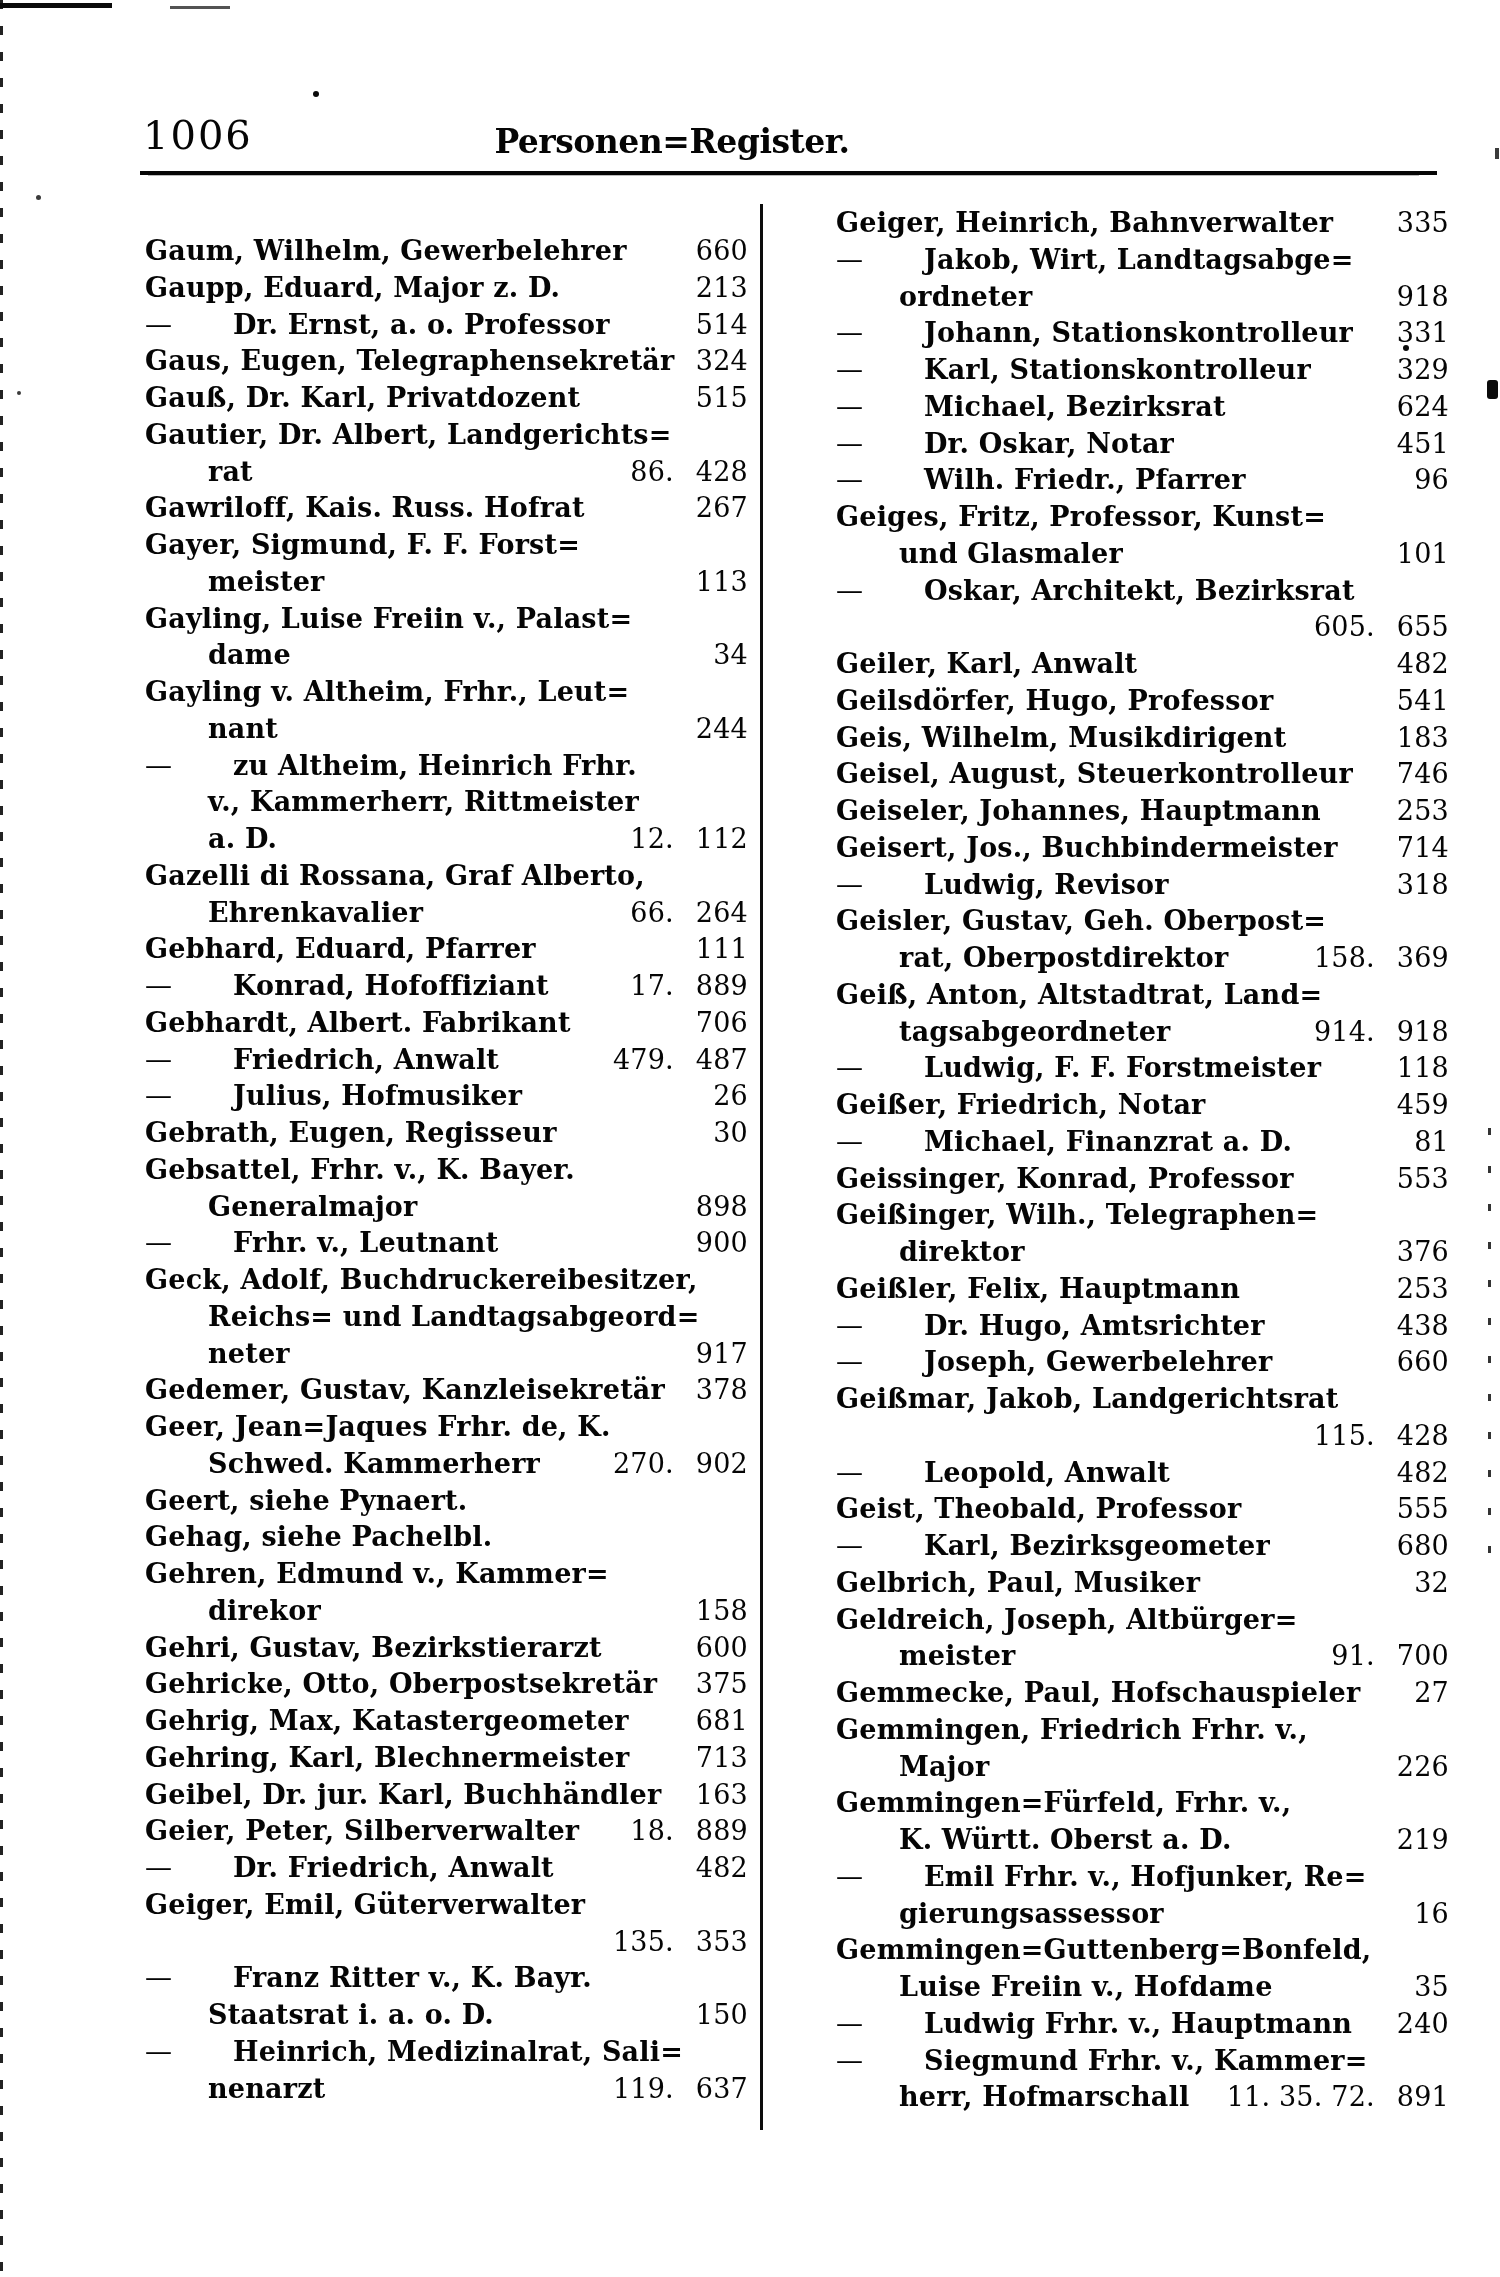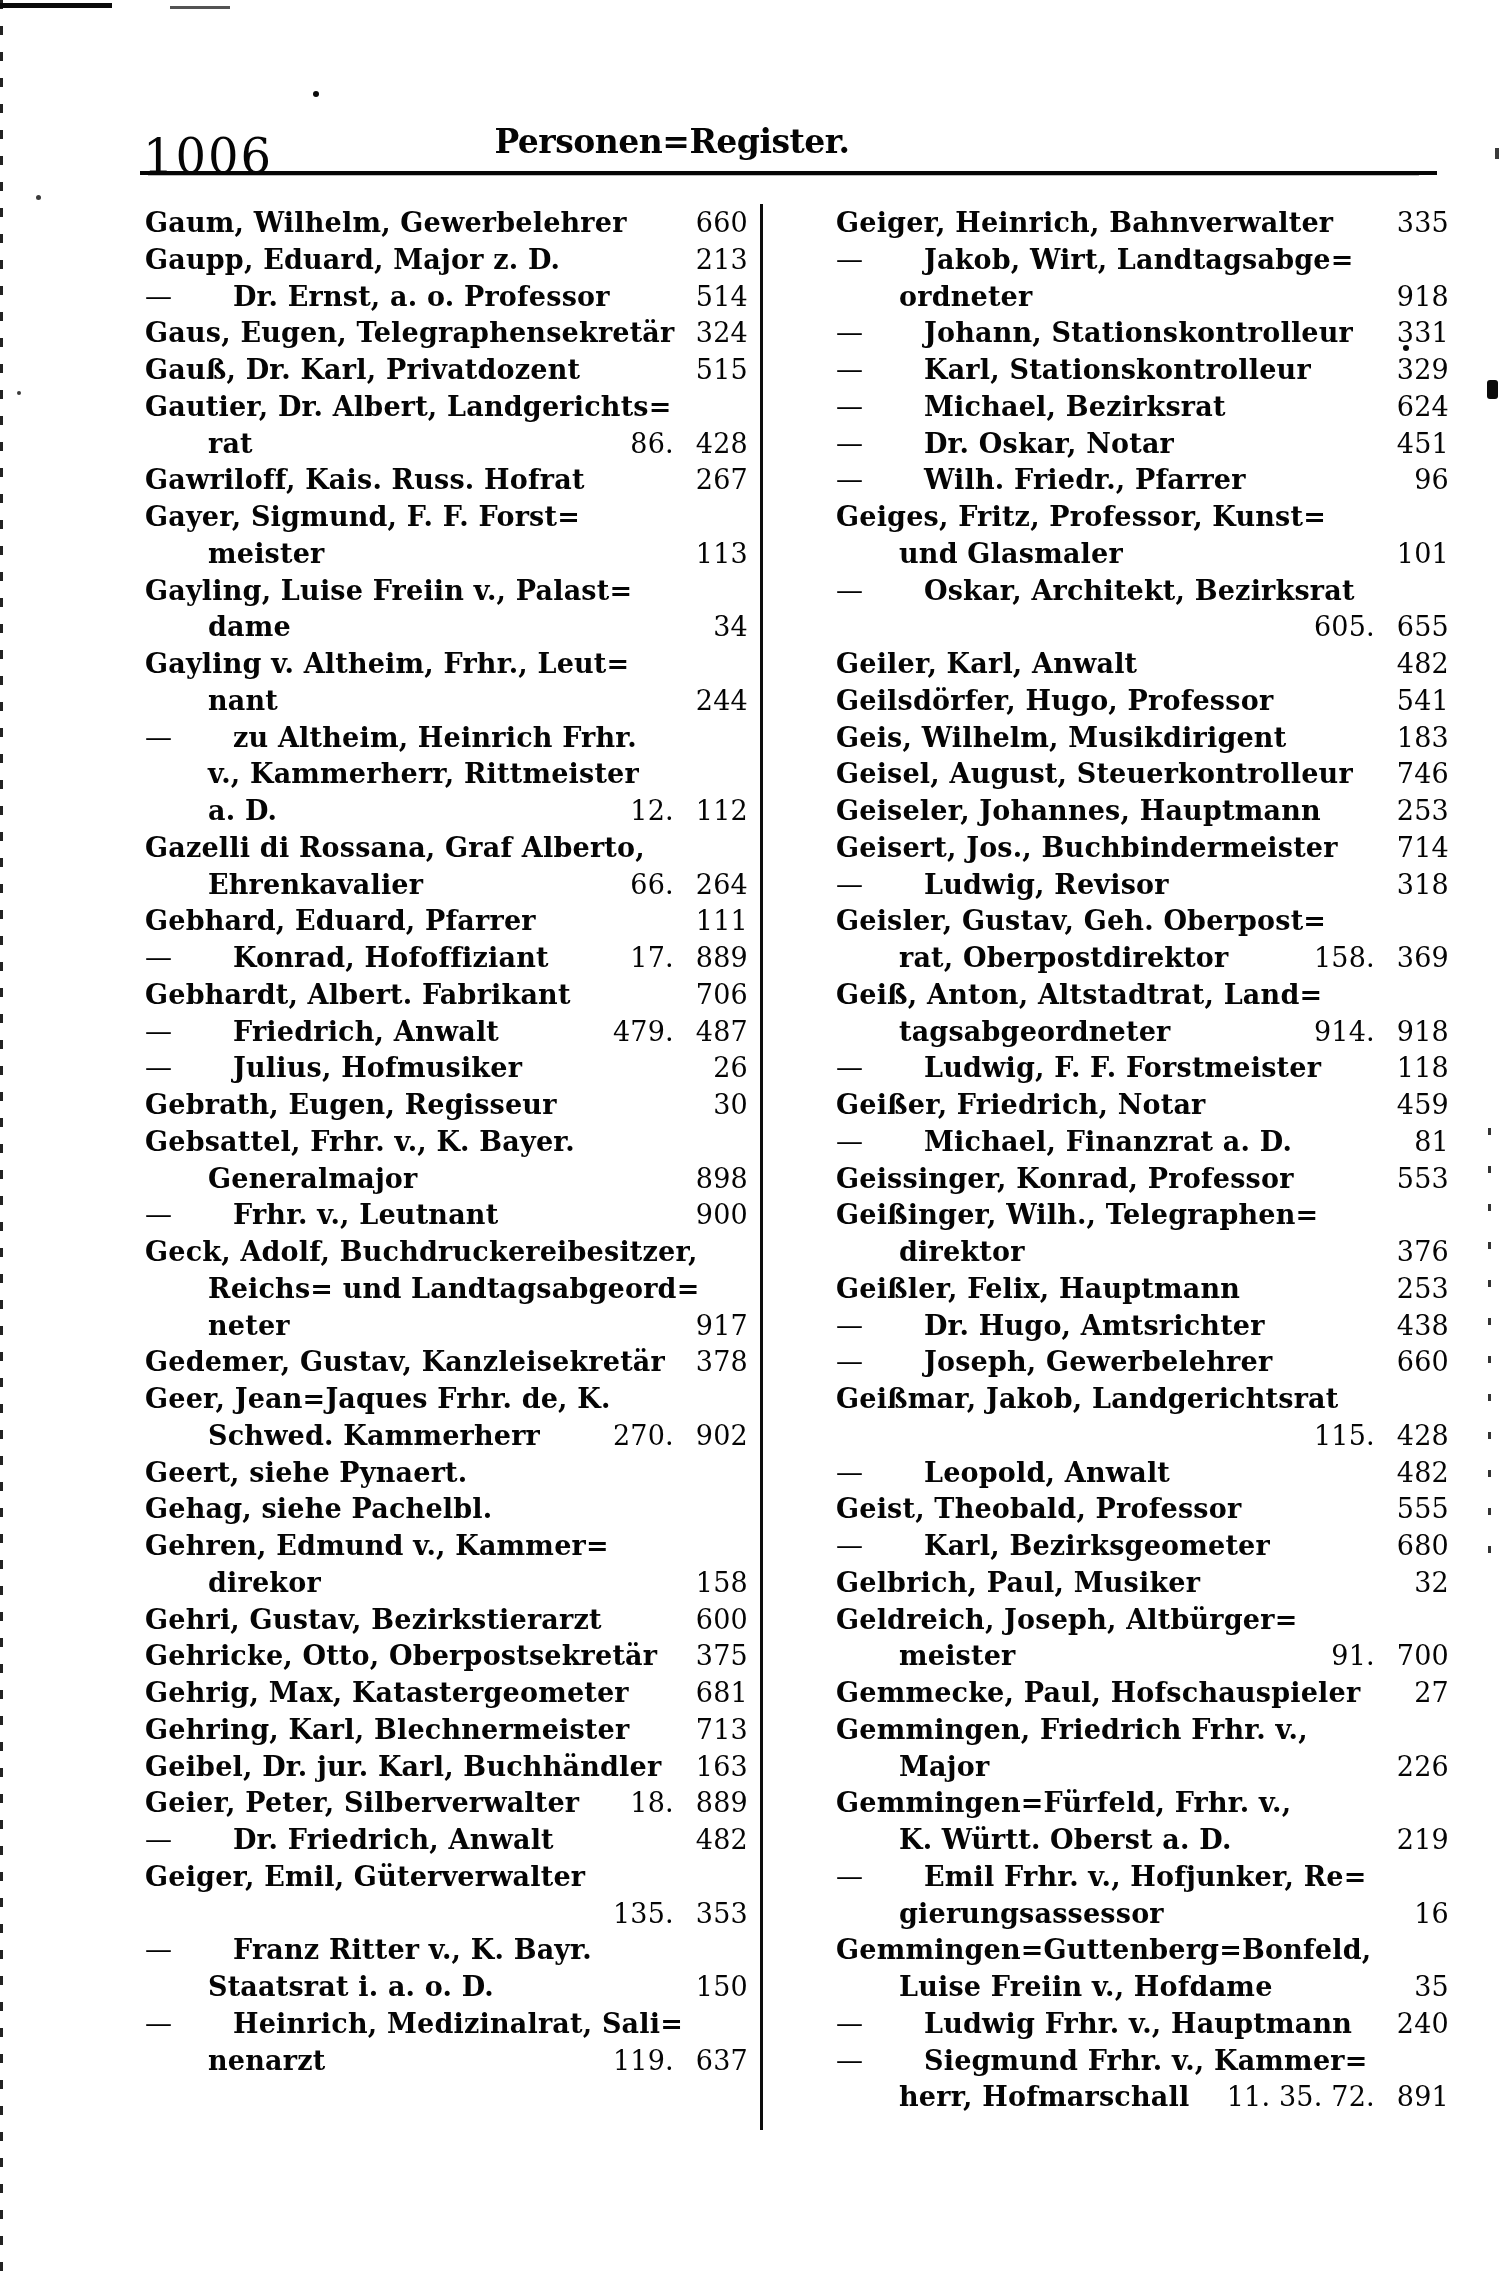--- a/index.html
+++ b/index.html
@@ -1,26 +1,26 @@
 <!DOCTYPE html>
 <html><head>
 <meta charset="utf-8">
 <style>
   html,body{margin:0;padding:0;background:#e8e8e8;}
   .page{position:relative;width:1500px;height:2277px;background:#ffffff;overflow:hidden;
         font-family:"DejaVu Serif","Liberation Serif",serif;color:#050505;}
   
-  .pagenum{position:absolute;left:143px;top:128px;font-size:48px;font-weight:400;letter-spacing:2px;}
+  .pagenum{position:absolute;left:143px;top:112px;font-size:40px;font-weight:400;letter-spacing:2px;}
   .title{position:absolute;left:672px;top:122px;transform:translateX(-50%);
          font-size:33px;font-weight:700;letter-spacing:-0.5px;white-space:nowrap;}
   .rule{position:absolute;left:140px;top:171px;width:1297px;height:4px;background:#060606;}
   .rule:after{content:"";position:absolute;left:8px;top:4px;width:98%;height:1px;background:#555;opacity:.4;}
   
   .col{position:absolute;top:207px;}
-  .col-left{left:145px;width:603px;}
+  .col-left{left:145px;width:603px;margin-top:28px;}
   .col-right{left:789px;width:613px;margin-left:47px;}
   .divider{position:absolute;left:760px;top:204px;width:3px;height:1926px;background:#0c0c0c;}
   .line{display:flex;align-items:baseline;height:36.75px;font-size:27px;font-weight:700;
         white-space:nowrap;letter-spacing:0.2px;}
   .line .t{overflow:visible;}
   .cont{padding-left:63px;}
   .dash{width:88px;flex:0 0 88px;font-weight:400;}
   .nums{margin-left:auto;padding-left:10px;display:flex;align-items:baseline;font-weight:400;}
   .n1{margin-right:22px;}
   .n{min-width:52px;text-align:right;}

